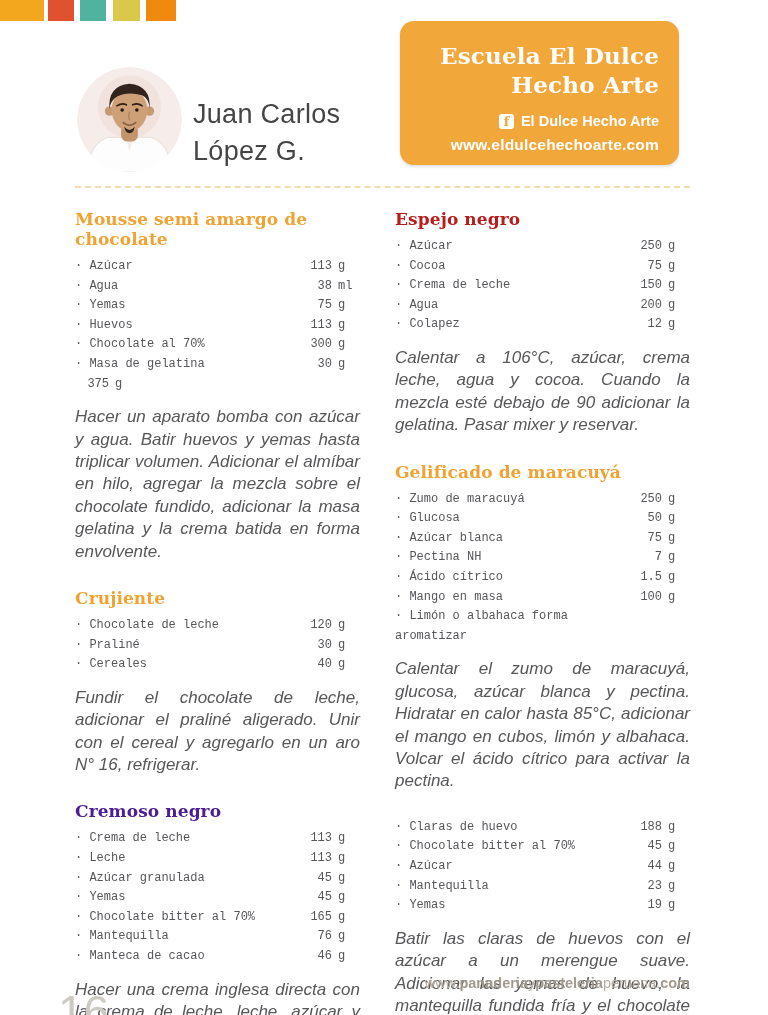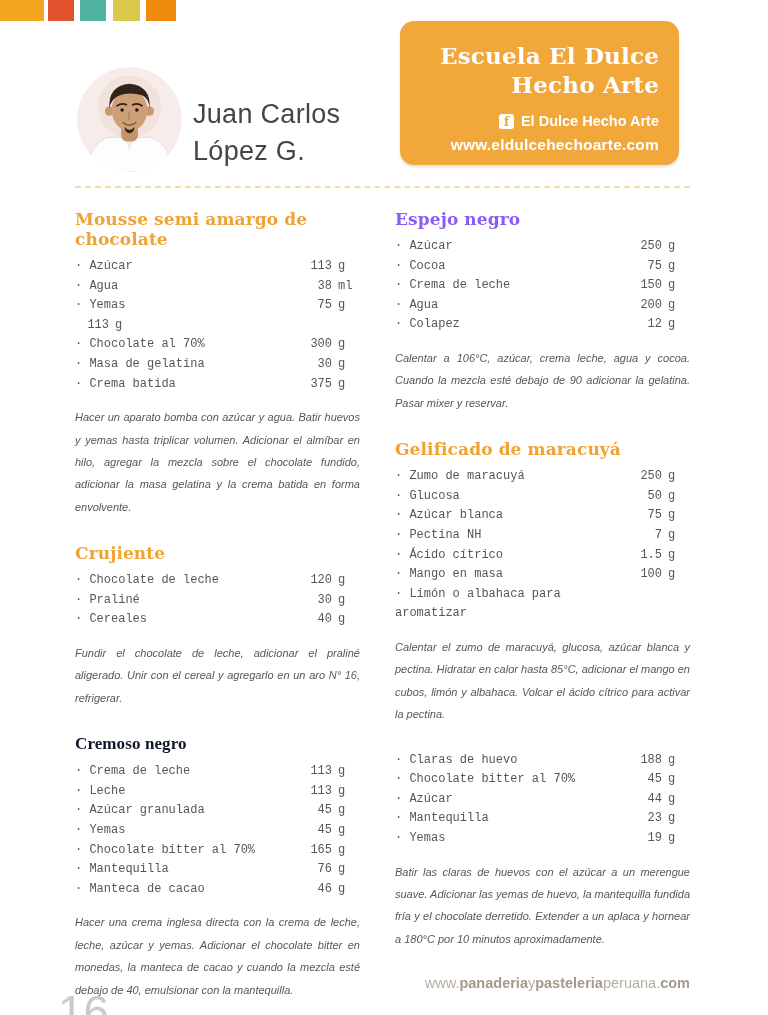--- a/index.html
+++ b/index.html
@@ -44,21 +44,21 @@
   .recipe { margin-bottom:25px; }
   .recipe-title {
     font-family:"DejaVu Serif", serif; font-weight:700;
     font-size:17px; line-height:20px; margin-bottom:8px; letter-spacing:0.1px;
   }
   .ing-row { display:flex; align-items:center; font-size:12px; line-height:19.6px; color:#56565a;font-family:Liberation Mono, monospace; }
   .ing-name { flex:1; }
   .ing-qty { text-align:right; min-width:34px; white-space:nowrap; }
   .ing-unit { width:22px; margin-left:6px; white-space:nowrap; }
   .instructions {
-    font-style:italic; font-size:11px; line-height:22.4px;
+    font-style:italic; font-size:17px; line-height:22.4px;
     text-align:justify; margin-top:12px; color:#57575a;
   }
   
   .page-number { position:absolute; left:58px; top:989px; font-size:46px; line-height:46px;
     color:#cdcac4; font-weight:300; }
   .footer-site { position:absolute; right:78px; top:975px; font-size:14.5px; color:#b7ad9f; }
   .footer-site b { color:#a3998c; font-weight:700; }
 </style>
 </head>
 <body>
@@ -141,35 +141,35 @@
           <span class="ing-name">· Agua</span>
           <span class="ing-qty">38</span>
           <span class="ing-unit">ml</span>
         </div>
         <div class="ing-row">
           <span class="ing-name">· Yemas</span>
           <span class="ing-qty">75</span>
           <span class="ing-unit">g</span>
         </div>
         <div class="ing-row">
+          <span class="ing-name">· Huevos</span>
           <span class="ing-qty">113</span>
           <span class="ing-unit">g</span>
         </div>
         <div class="ing-row">
           <span class="ing-name">· Chocolate al 70%</span>
           <span class="ing-qty">300</span>
           <span class="ing-unit">g</span>
         </div>
         <div class="ing-row">
           <span class="ing-name">· Masa de gelatina</span>
           <span class="ing-qty">30</span>
           <span class="ing-unit">g</span>
         </div>
         <div class="ing-row">
-          <span class="ing-name">· Crema batida</span>
           <span class="ing-qty">375</span>
           <span class="ing-unit">g</span>
         </div>
         <div class="instructions">Hacer un aparato bomba con azúcar y agua. Batir huevos y yemas hasta triplicar volumen. Adicionar el almíbar en hilo, agregar la mezcla sobre el chocolate fundido, adicionar la masa gelatina y la crema batida en forma envolvente.</div>
       </div>
       <div class="recipe">
         <div class="recipe-title" style="color: rgb(240, 162, 50);">Crujiente</div>
         <div class="ing-row">
           <span class="ing-name">· Chocolate de leche</span>
           <span class="ing-qty">120</span>
@@ -181,21 +181,21 @@
           <span class="ing-unit">g</span>
         </div>
         <div class="ing-row">
           <span class="ing-name">· Cereales</span>
           <span class="ing-qty">40</span>
           <span class="ing-unit">g</span>
         </div>
         <div class="instructions">Fundir el chocolate de leche, adicionar el praliné aligerado. Unir con el cereal y agregarlo en un aro N° 16, refrigerar.</div>
       </div>
       <div class="recipe">
-        <div class="recipe-title" style="color: #0f172a; font-family: Liberation Serif, serif;">Cremoso negro</div>
+        <div class="recipe-title" style="color: #4c1d95;">Cremoso negro</div>
         <div class="ing-row">
           <span class="ing-name">· Crema de leche</span>
           <span class="ing-qty">113</span>
           <span class="ing-unit">g</span>
         </div>
         <div class="ing-row">
           <span class="ing-name">· Leche</span>
           <span class="ing-qty">113</span>
           <span class="ing-unit">g</span>
         </div>
@@ -222,21 +222,21 @@
         <div class="ing-row">
           <span class="ing-name">· Manteca de cacao</span>
           <span class="ing-qty">46</span>
           <span class="ing-unit">g</span>
         </div>
         <div class="instructions">Hacer una crema inglesa directa con la crema de leche, leche, azúcar y yemas.  Adicionar el chocolate bitter en monedas, la manteca de cacao y cuando la mezcla esté debajo de 40, emulsionar con la mantequilla.</div>
       </div>
     </div>
   <div class="col-right" id="col-right">
       <div class="recipe">
-        <div class="recipe-title" style="color: #8b5cf6;">Espejo negro</div>
+        <div class="recipe-title" style="color: #b91c1c;">Espejo negro</div>
         <div class="ing-row">
           <span class="ing-name">· Azúcar</span>
           <span class="ing-qty">250</span>
           <span class="ing-unit">g</span>
         </div>
         <div class="ing-row">
           <span class="ing-name">· Cocoa</span>
           <span class="ing-qty">75</span>
           <span class="ing-unit">g</span>
         </div>
@@ -283,21 +283,21 @@
           <span class="ing-name">· Ácido cítrico</span>
           <span class="ing-qty">1.5</span>
           <span class="ing-unit">g</span>
         </div>
         <div class="ing-row">
           <span class="ing-name">· Mango en masa</span>
           <span class="ing-qty">100</span>
           <span class="ing-unit">g</span>
         </div>
         <div class="ing-row">
-          <span class="ing-name">· Limón o albahaca para aromatizar</span>
+          <span class="ing-name">· Limón o albahaca forma aromatizar</span>
           <span class="ing-qty"></span>
           <span class="ing-unit"></span>
         </div>
         <div class="instructions">Calentar el zumo de maracuyá, glucosa, azúcar blanca y pectina. Hidratar en calor hasta 85°C, adicionar el mango en cubos, limón y albahaca. Volcar el ácido cítrico para activar la pectina.</div>
       </div>
       <div class="recipe">
         <div class="ing-row">
           <span class="ing-name">· Claras de huevo</span>
           <span class="ing-qty">188</span>
           <span class="ing-unit">g</span>

